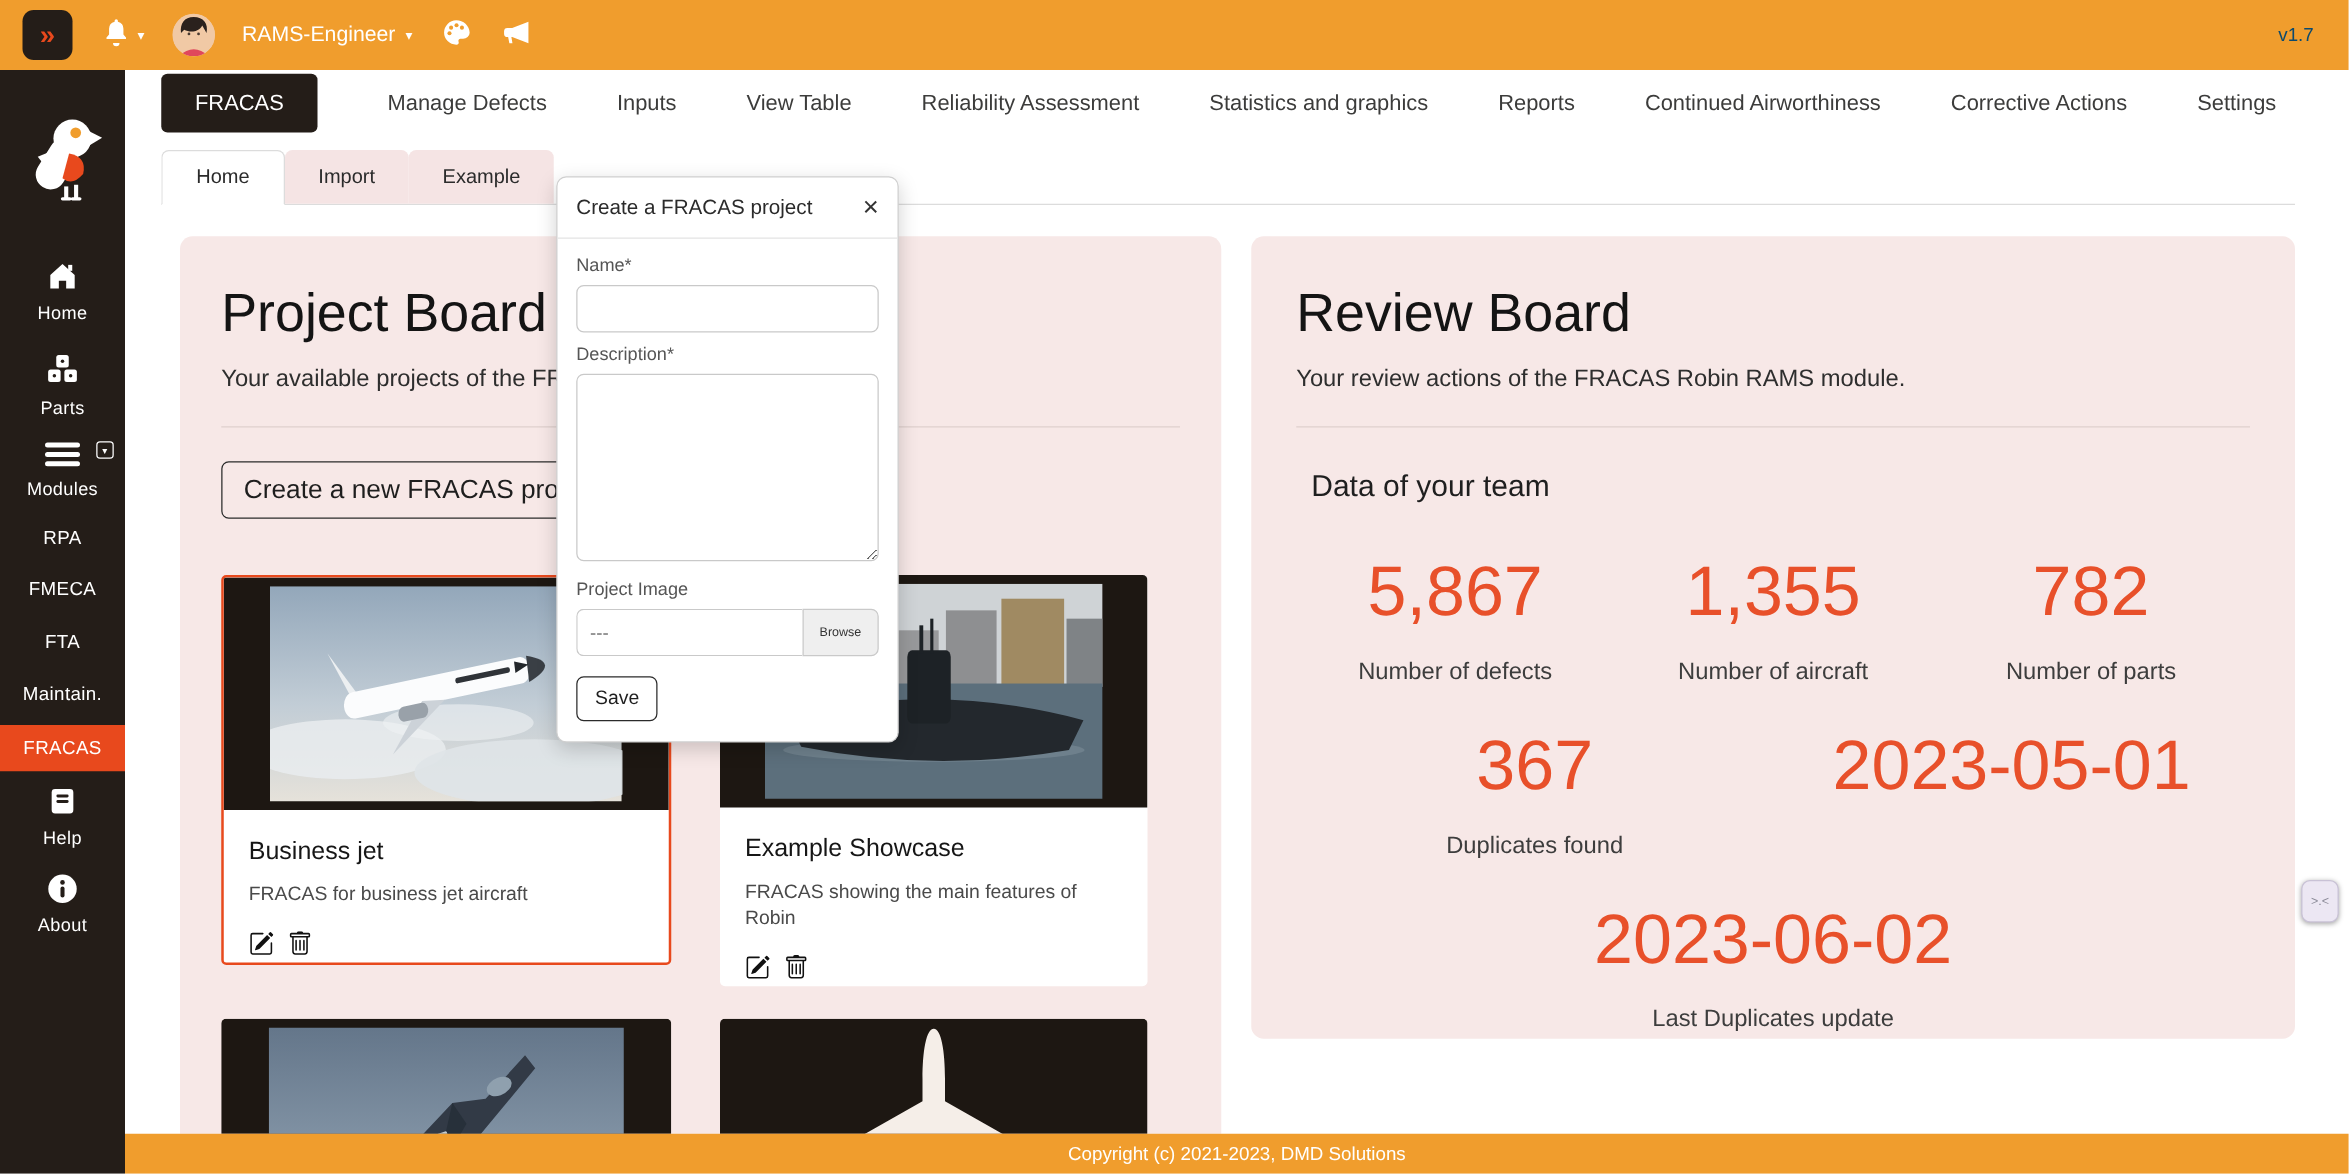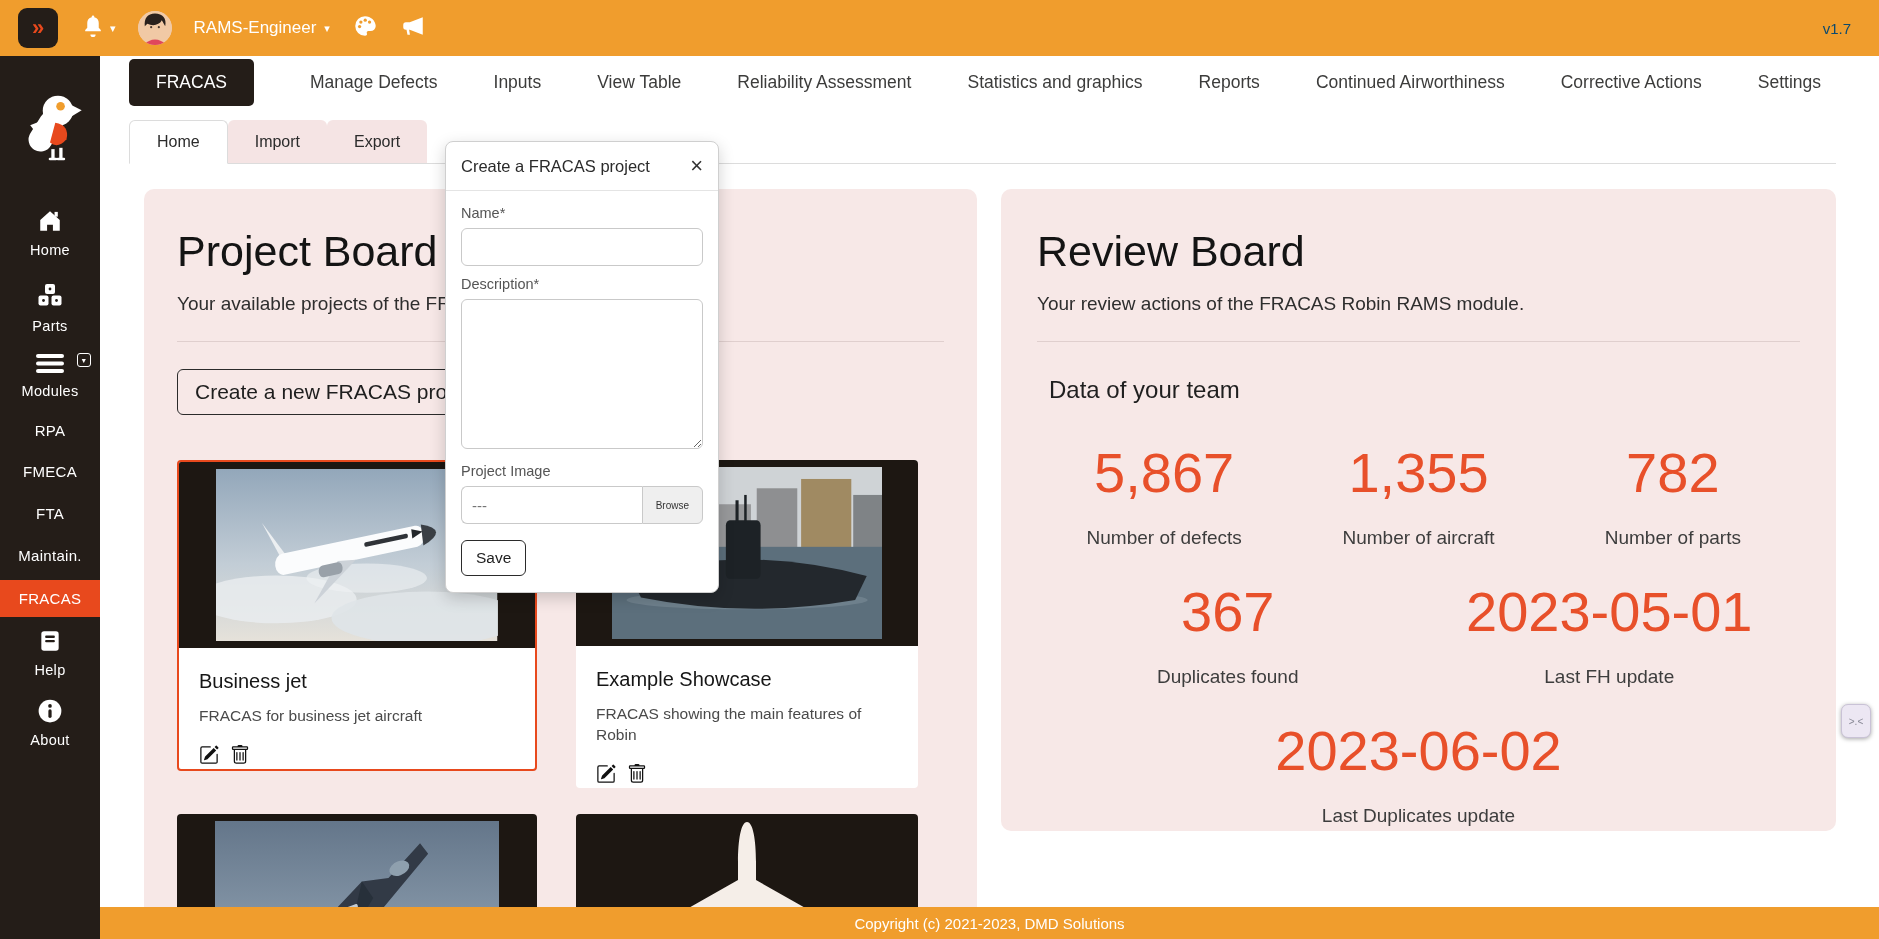--- a/index.html
+++ b/index.html
@@ -226,21 +226,21 @@
     <span class="navtab">Statistics and graphics</span>
     <span class="navtab">Reports</span>
     <span class="navtab">Continued Airworthiness</span>
     <span class="navtab">Corrective Actions</span>
     <span class="navtab">Settings</span>
   </div>
 
   <div class="subtabs">
     <span class="subtab active">Home</span>
     <span class="subtab">Import</span>
-    <span class="subtab">Export</span>
+    <span class="subtab">Example</span>
   </div>
 
   <section class="panel project">
     <h1 class="panel-title">Project Board</h1>
     <p class="panel-sub">Your available projects of the FRACAS Robin RAMS module</p>
     <div class="panel-div"></div>
     <button class="create-btn">Create a new FRACAS project</button>
 
     <div class="cards">
 
@@ -371,21 +371,20 @@
       </div>
     </div>
 
     <div class="stats-row r2">
       <div class="stat">
         <div class="stat-value">367</div>
         <div class="stat-label">Duplicates found</div>
       </div>
       <div class="stat">
         <div class="stat-value">2023-05-01</div>
-        <div class="stat-label">Last FH update</div>
       </div>
     </div>
 
     <div class="stats-row r3">
       <div class="stat">
         <div class="stat-value">2023-06-02</div>
         <div class="stat-label">Last Duplicates update</div>
       </div>
     </div>
   </section>

